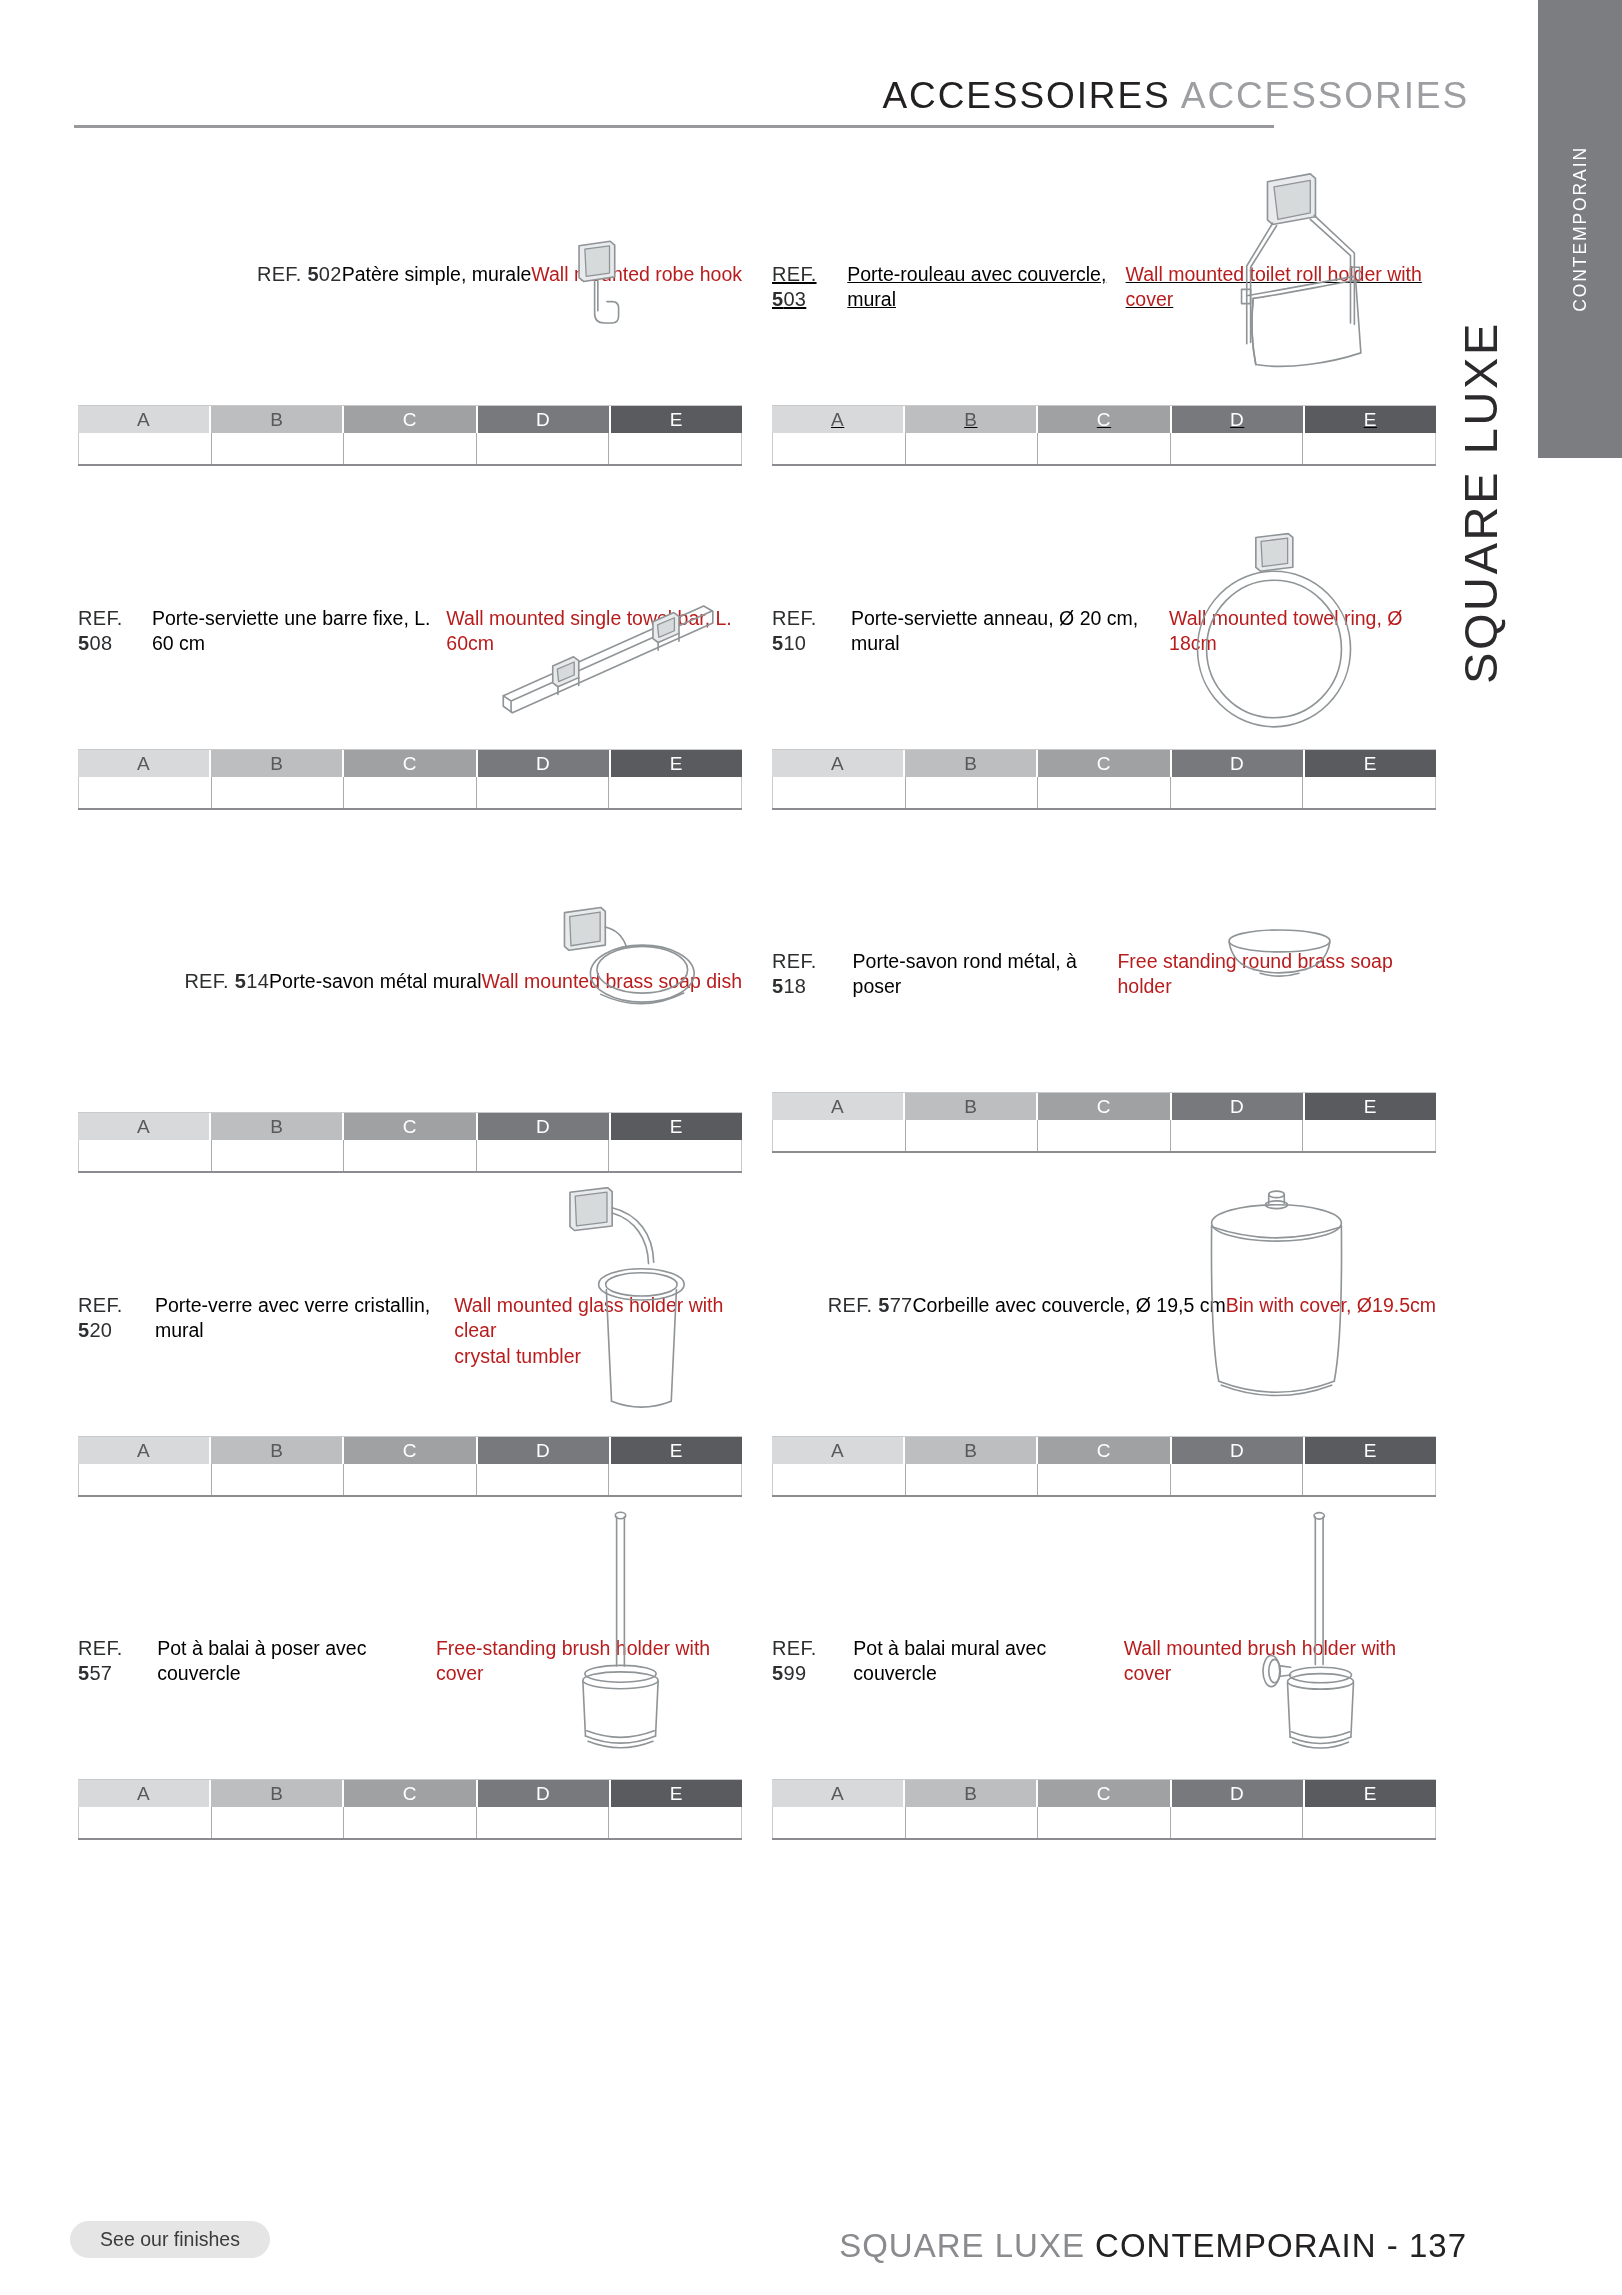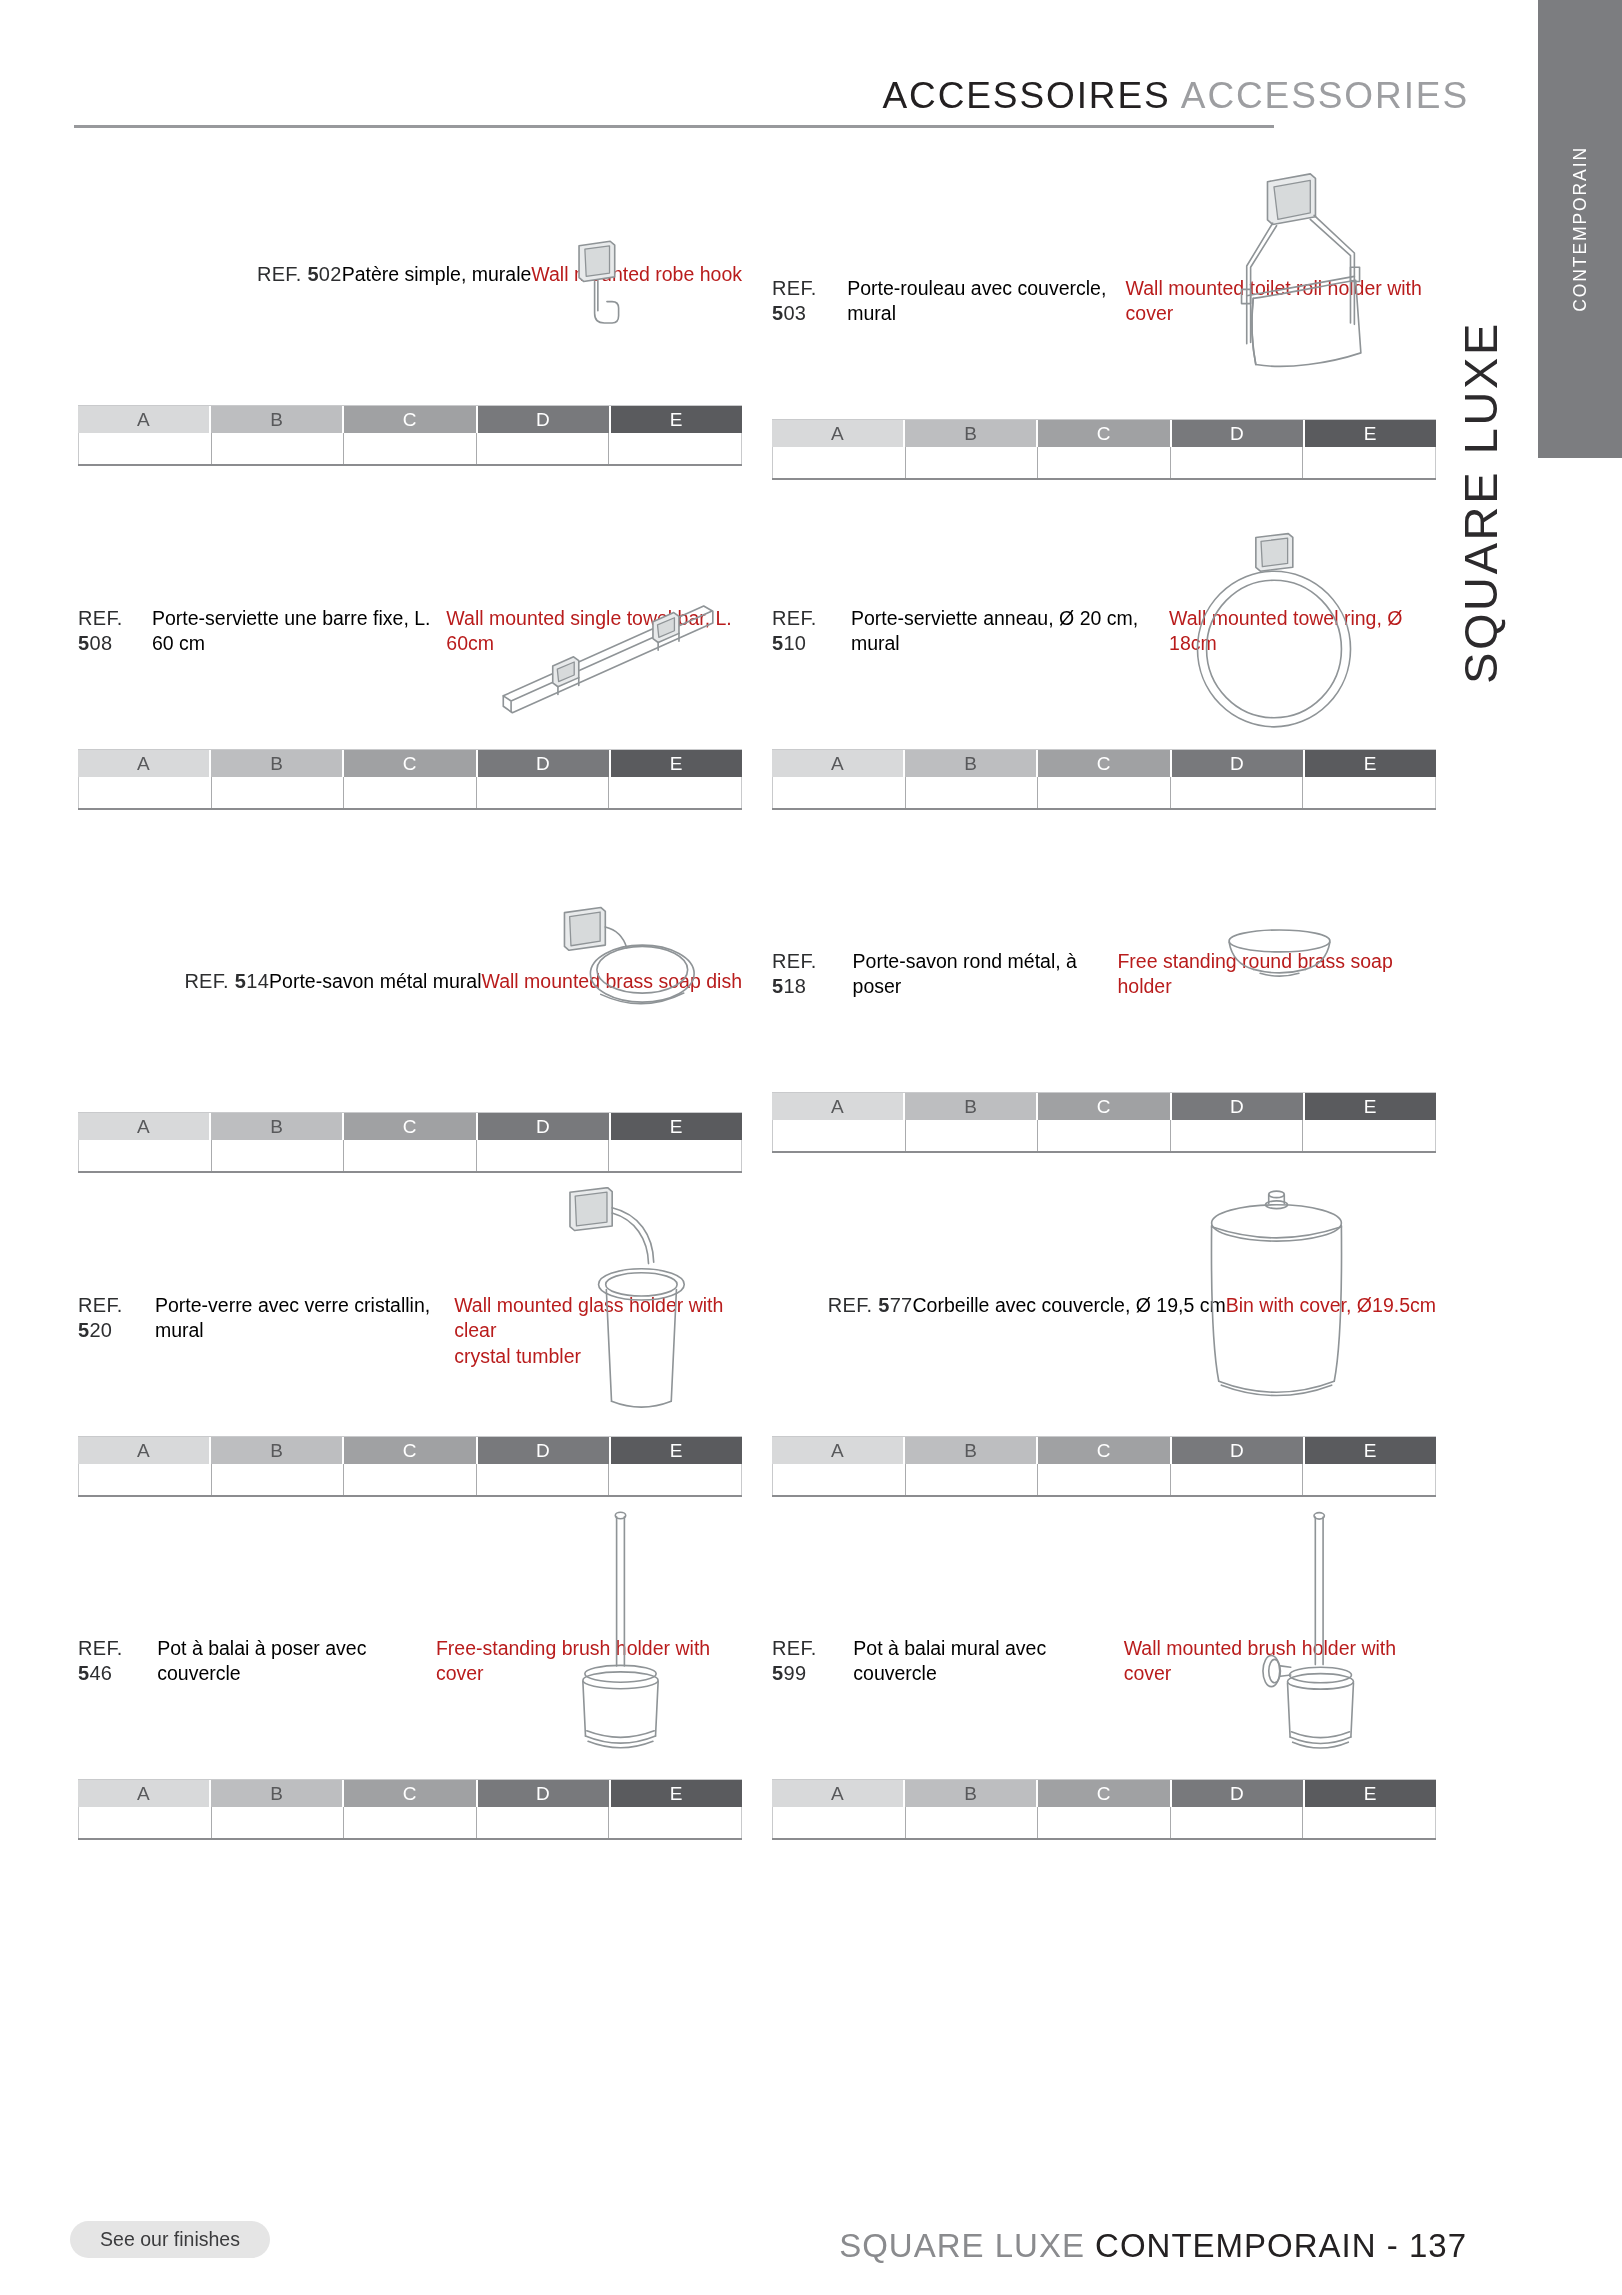--- a/index.html
+++ b/index.html
@@ -102,21 +102,21 @@
   </section>
   <div class="illus" style="left:575px;top:238px;">
     <svg width="47" height="96" viewBox="0 0 72 148">
       <path class="fc" d="M6 12 L54 5 L61 11 L61 60 L13 67 L6 61 Z"></path>
       <path class="fc2" d="M15 17 L53 12 L53 54 L17 59 Z"></path>
       <path class="ln" d="M30 67 L30 116 Q30 131 45 131 L57 131 Q67 131 67 120 L67 108 Q67 98 57 98 L49 98"></path>
       <path class="ln" d="M35 66 L35 112"></path>
     </svg>
   </div>
 
-  <section class="product" style="left:772px;top:276px;">
+  <section class="product" style="left:772px;top:262px;text-decoration:underline;">
     <div class="pinfo">
       <p class="ref"><span>REF.</span> <b>5</b><span>03</span></p>
       <p class="fr">Porte-rouleau avec couvercle, mural</p>
       <p class="en">Wall mounted toilet roll holder with cover</p>
     </div>
     <div class="ptable">
       <div class="thead">
         <div class="th c0">A</div>
         <div class="th c1">B</div>
         <div class="th c2">C</div>
@@ -346,21 +346,21 @@
       <ellipse class="ln" cx="121" cy="52" rx="100" ry="28"></ellipse>
       <path class="ln" d="M21 58 Q121 92 221 58"></path>
       <path class="ln" d="M21 56 C 20 150 22 244 32 296 M221 56 C 222 150 220 244 210 296"></path>
       <path class="ln" d="M32 296 Q121 330 210 296"></path>
       <path class="ln" d="M36 302 Q121 334 206 302"></path>
     </svg>
   </div>
 
   <section class="product" style="left:78px;top:1636px;">
     <div class="pinfo">
-      <p class="ref"><span>REF.</span> <b>5</b><span>46</span></p>
+      <p class="ref"><span>REF.</span> <b>5</b><span>57</span></p>
       <p class="fr">Pot à balai à poser avec couvercle</p>
       <p class="en">Free-standing brush holder with cover</p>
     </div>
     <div class="ptable">
       <div class="thead">
         <div class="th c0">A</div>
         <div class="th c1">B</div>
         <div class="th c2">C</div>
         <div class="th c3">D</div>
         <div class="th c4">E</div>

